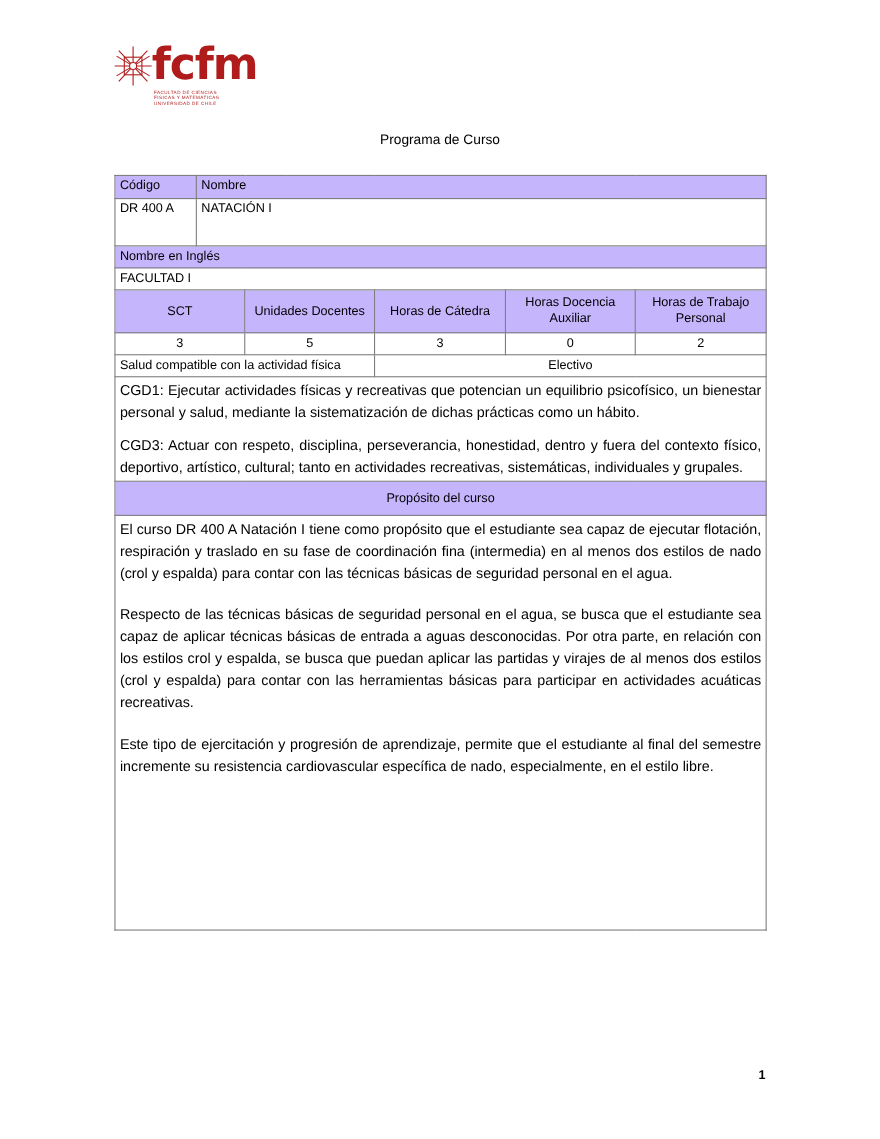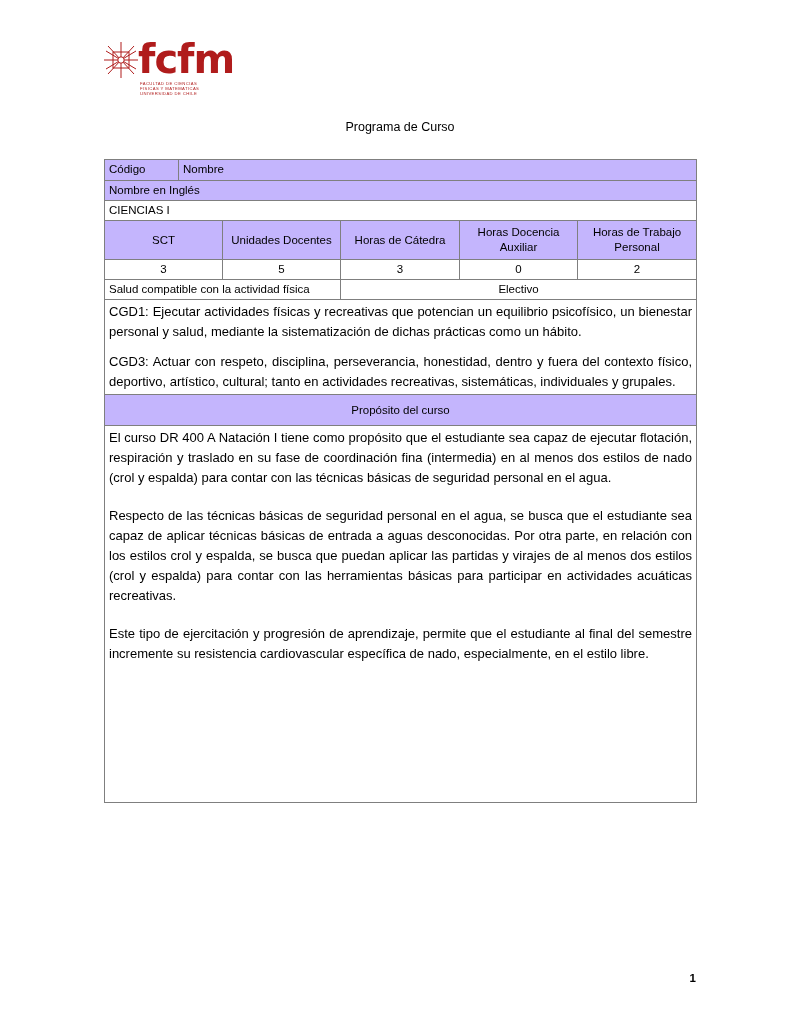--- a/index.html
+++ b/index.html
@@ -145,24 +145,28 @@
       <col style="width:119px">
       <col style="width:118px">
       <col style="width:119px">
     </colgroup>
     <tbody>
       <tr>
         <td class="gray hdr-cell">Código</td>
         <td class="gray hdr-cell" colspan="6">Nombre</td>
       </tr>
       <tr>
+        <td class="tall">DR 400 A</td>
+        <td class="tall" colspan="6">NATACIÓN I</td>
+      </tr>
+      <tr>
         <td class="gray" colspan="7">Nombre en Inglés</td>
       </tr>
       <tr>
-        <td colspan="7">CIENCIAS I</td>
+        <td colspan="7">FACULTAD I</td>
       </tr>
       <tr>
         <td class="gray c" colspan="2" style="height:34px;vertical-align:middle;">SCT</td>
         <td class="gray c" colspan="2" style="vertical-align:middle;">Unidades Docentes</td>
         <td class="gray c" style="vertical-align:middle;">Horas de Cátedra</td>
         <td class="gray c" style="vertical-align:middle;">Horas Docencia Auxiliar</td>
         <td class="gray c" style="vertical-align:middle;">Horas de Trabajo Personal</td>
       </tr>
       <tr>
         <td class="c" colspan="2">3</td>

